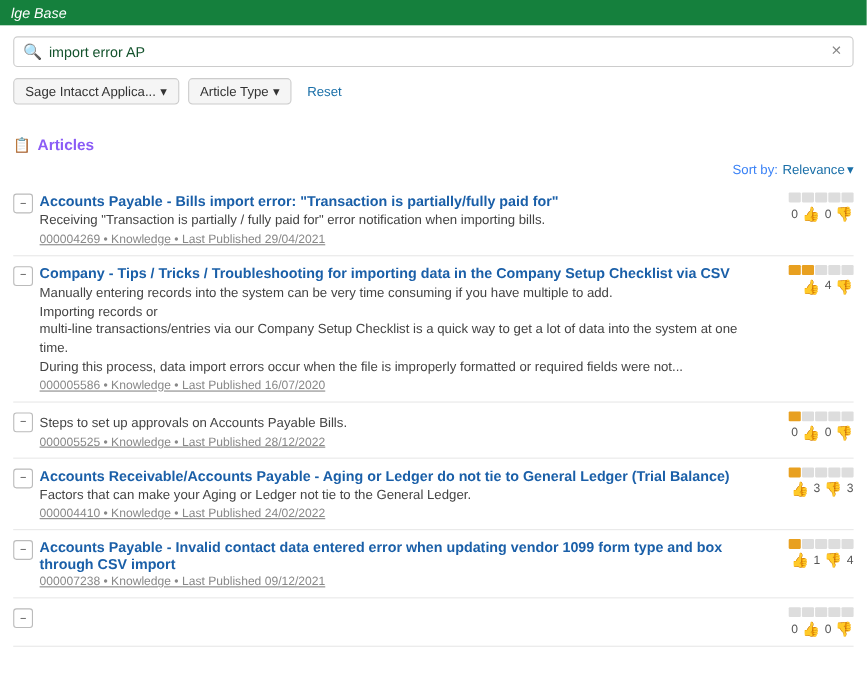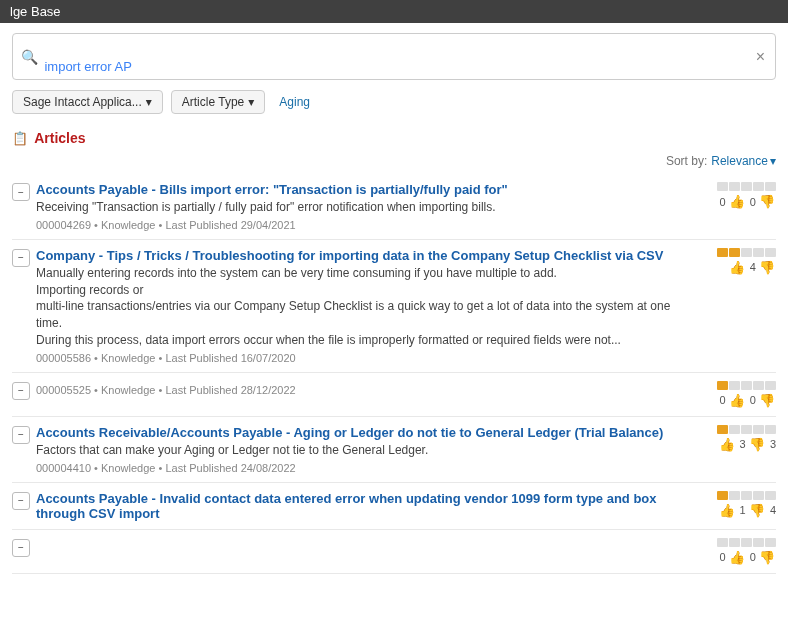--- a/index.html
+++ b/index.html
@@ -7,26 +7,27 @@
       font-family: 'Segoe UI', Arial, sans-serif;
       font-size: 13px;
       background: #fff;
       color: #333;
       width: 788px;
       height: 630px;
       overflow: hidden;
     }
 
     .top-bar {
-      background: #404040;
+      background: #15803d;
       color: #fff;
       padding: 4px 10px;
       font-size: 13px;
       display: flex;
       align-items: center;
+      font-style: italic;
     }
 
     .main-content {
       padding: 10px 12px;
       overflow-y: auto;
       height: calc(630px - 30px);
       position: relative;
     }
 
     .search-bar {
@@ -37,22 +38,21 @@
       padding: 5px 8px;
       margin-bottom: 10px;
       background: #fff;
     }
 
     .search-bar input {
       border: none;
       outline: none;
       flex: 1;
       font-size: 13px;
-      color: #3b82f6;
-      margin-top: 20px;
+      color: #14532d;
     }
 
     .search-icon-wrap {
       margin-right: 6px;
       color: #888;
       font-size: 14px;
     }
 
     .clear-btn {
       background: none;
@@ -61,21 +61,21 @@
       color: #888;
       font-size: 16px;
       line-height: 1;
       padding: 0 2px;
     }
 
     .filters {
       display: flex;
       align-items: center;
       gap: 8px;
-      margin-bottom: 16px;
+      margin-bottom: 28px;
     }
 
     .filter-btn {
       border: 1px solid #ccc;
       background: #f5f5f5;
       border-radius: 4px;
       padding: 4px 10px;
       font-size: 12px;
       cursor: pointer;
       display: flex;
@@ -96,34 +96,34 @@
     .section-header {
       display: flex;
       align-items: center;
       gap: 6px;
       margin-bottom: 8px;
     }
 
     .section-title {
       font-size: 14px;
       font-weight: bold;
-      color: #b91c1c;
+      color: #8b5cf6;
     }
 
     .sort-bar {
       display: flex;
       justify-content: flex-end;
       align-items: center;
       gap: 4px;
       font-size: 12px;
       color: #555;
       margin-bottom: 6px;
     }
 
-    .sort-label { color: #737373; text-align: center; }
+    .sort-label { color: #3b82f6; text-align: center; }
 
     .sort-btn {
       background: none;
       border: none;
       color: #1a6fa8;
       font-size: 12px;
       cursor: pointer;
       display: flex;
       align-items: flex-end;
       gap: 2px;
@@ -170,20 +170,21 @@
       color: #444;
       font-size: 12px;
       margin-top: 2px;
       line-height: 1.4;
     }
 
     .article-meta {
       color: #888;
       font-size: 11px;
       margin-top: 3px;
+      text-decoration: underline;
     }
 
     .article-rating {
       display: flex;
       flex-direction: column;
       align-items: flex-end;
       gap: 3px;
       flex-shrink: 0;
       min-width: 90px;
     }
@@ -237,21 +238,21 @@
   <div class="filters">
     <button class="filter-btn">
       <span>Sage Intacct Applica...</span>
       <span>▾</span>
     </button>
     <button class="filter-btn">
       <span>Article Type</span>
       <span>▾</span>
     </button>
     <button class="reset-btn">
-      <span>Aging</span>
+      <span>Reset</span>
     </button>
   </div>
 
   <div class="section-header">
     <span>📋</span>
     <span class="section-title">Articles</span>
   </div>
 
   <div class="sort-bar">
     <span class="sort-label">Sort by:</span>
@@ -309,20 +310,21 @@
           <span class="thumb-up">👍</span>
           <span>4</span>
           <span class="thumb-down">👎</span>
         </div>
       </div>
     </div>
 
     <div class="article-item">
       <button class="expand-btn">−</button>
       <div class="article-body">
+        <div class="article-desc">Steps to set up approvals on Accounts Payable Bills.</div>
         <div class="article-meta">000005525 • Knowledge • Last Published 28/12/2022</div>
       </div>
       <div class="article-rating">
         <div class="stars">
           <span class="star filled"></span>
           <span class="star"></span>
           <span class="star"></span>
           <span class="star"></span>
           <span class="star"></span>
         </div>
@@ -333,21 +335,21 @@
           <span class="thumb-down">👎</span>
         </div>
       </div>
     </div>
 
     <div class="article-item">
       <button class="expand-btn">−</button>
       <div class="article-body">
         <a class="article-title" href="#">Accounts Receivable/Accounts Payable - Aging or Ledger do not tie to General Ledger (Trial Balance)</a>
         <div class="article-desc">Factors that can make your Aging or Ledger not tie to the General Ledger.</div>
-        <div class="article-meta">000004410 • Knowledge • Last Published 24/08/2022</div>
+        <div class="article-meta">000004410 • Knowledge • Last Published 24/02/2022</div>
       </div>
       <div class="article-rating">
         <div class="stars">
           <span class="star filled"></span>
           <span class="star"></span>
           <span class="star"></span>
           <span class="star"></span>
           <span class="star"></span>
         </div>
         <div class="votes">
@@ -356,20 +358,21 @@
           <span class="thumb-down">👎</span>
           <span>3</span>
         </div>
       </div>
     </div>
 
     <div class="article-item">
       <button class="expand-btn">−</button>
       <div class="article-body">
         <a class="article-title" href="#">Accounts Payable - Invalid contact data entered error when updating vendor 1099 form type and box through CSV import</a>
+        <div class="article-meta">000007238 • Knowledge • Last Published 09/12/2021</div>
       </div>
       <div class="article-rating">
         <div class="stars">
           <span class="star filled"></span>
           <span class="star"></span>
           <span class="star"></span>
           <span class="star"></span>
           <span class="star"></span>
         </div>
         <div class="votes">

